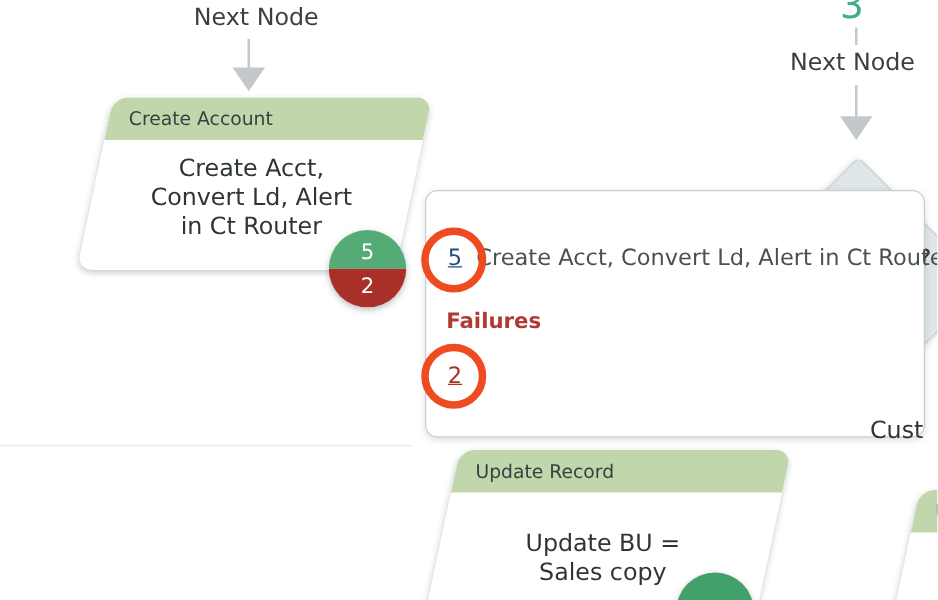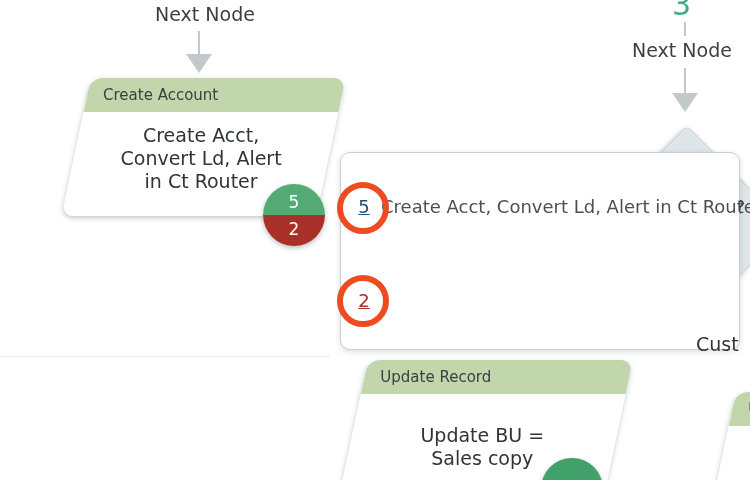--- a/index.html
+++ b/index.html
@@ -228,20 +228,21 @@
   </div>
   <div class="diamond-text" style="left:735px; top:196px;">?</div>
 
   <div id="tooltip" style="left:340px; top:152px; width:400px; height:198px;">
 
     <div class="tt-row" style="left:6px; top:43px;">
       <span class="tt-count success">5</span>
       <span class="tt-text">Create Acct, Convert Ld, Alert in Ct Router</span>
     </div>
 
+    <div class="tt-section" style="left:16px; top:94px;">Failures</div>
 
     <div class="tt-row" style="left:6px; top:137px;">
       <span class="tt-count failure">2</span>
     </div>
   </div>
 
   <div class="ring" style="left:337px; top:182px; width:52px; height:52px;"></div>
   <div class="ring" style="left:337px; top:275px; width:52px; height:52px;"></div>
 
   <div class="hairline" style="left:0px; top:356px; width:330px;"></div>

